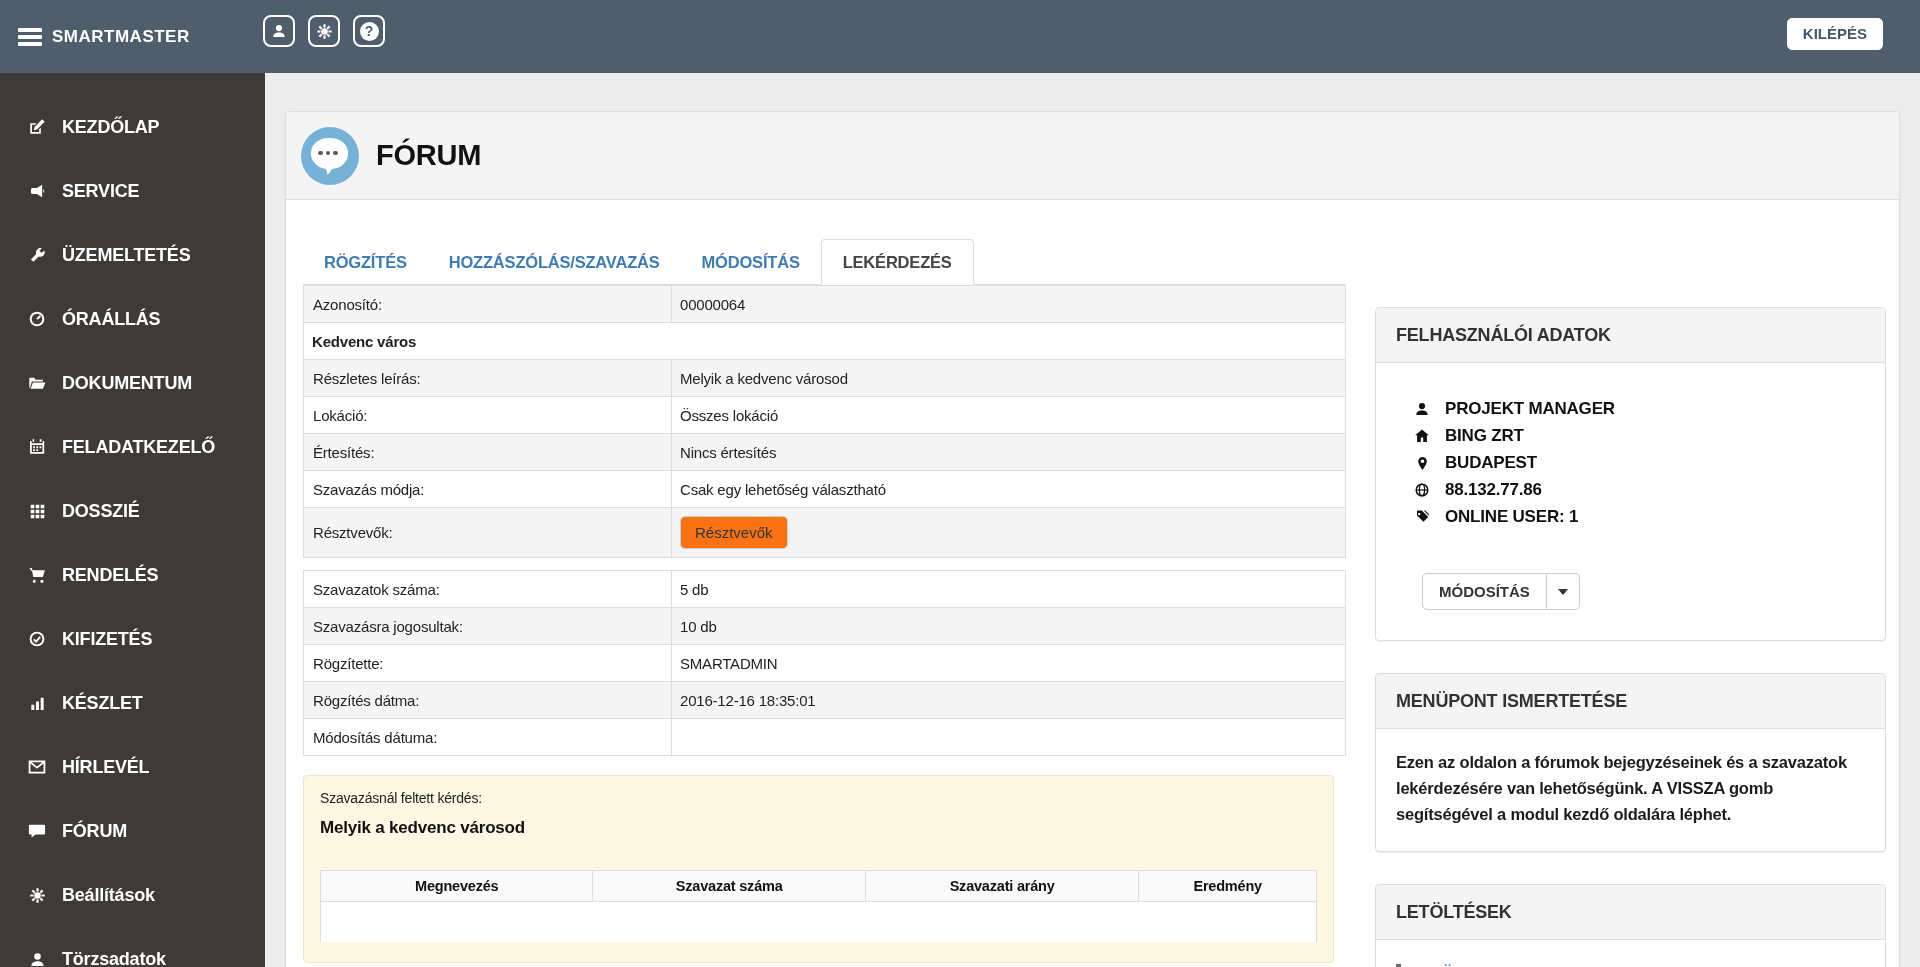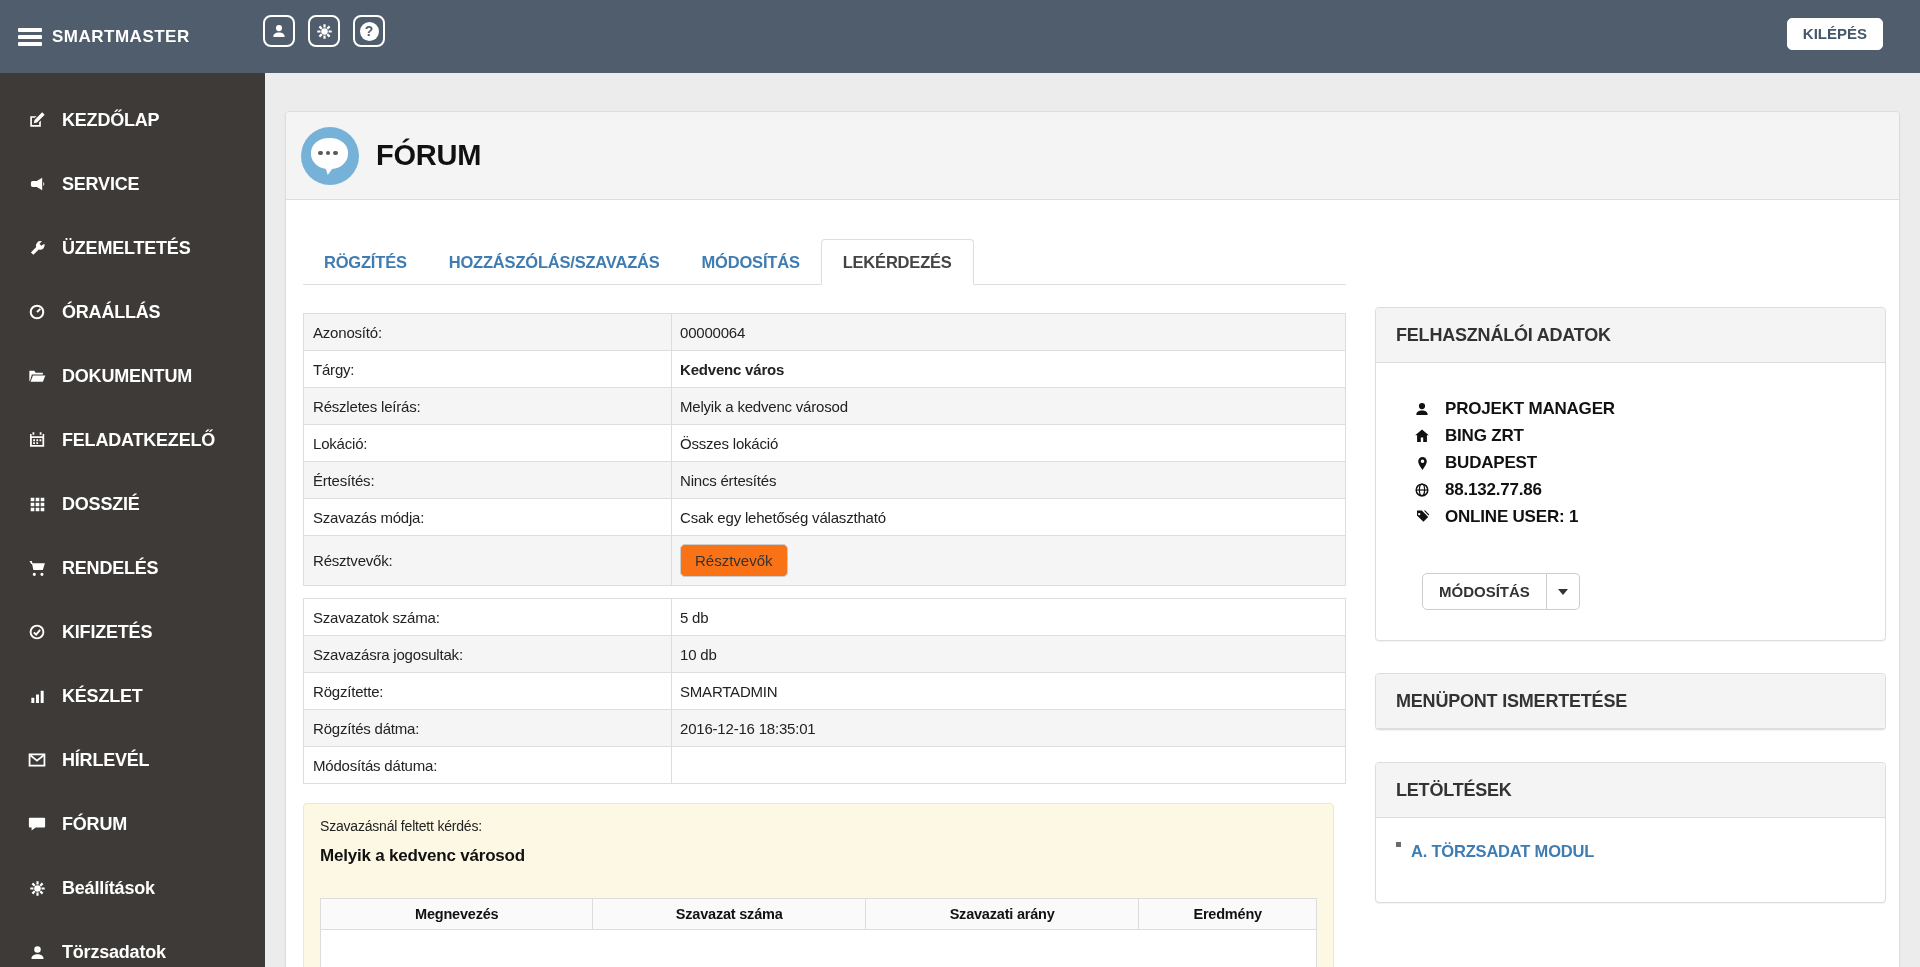--- a/index.html
+++ b/index.html
@@ -20,42 +20,42 @@
   .tb-btn svg{display:block;}
   .tb-btn .qmark{width:19px;height:19px;border-radius:50%;background:#fff;color:#4f5d6c;
     font-size:14px;font-weight:bold;text-align:center;line-height:19px;}
   .logout-btn{position:absolute;right:37px;top:18px;height:32px;background:#fff;border:1px solid #fff;border-radius:5px;
     color:#44586c;font-size:15px;font-weight:bold;padding:0 15px;line-height:30px;cursor:pointer;}
   
   .sidebar{position:absolute;left:0;top:73px;width:265px;height:894px;background:#3d3a37;z-index:20;}
   .side-item{height:64px;display:flex;align-items:center;padding-left:25px;color:#fff;cursor:pointer;}
   .side-item .ic{width:24px;display:flex;justify-content:center;margin-right:13px;color:#fff;}
   .side-item .lbl{font-size:18px;font-weight:bold;white-space:nowrap;}
-  .sidebar{padding-top:15px;box-sizing:border-box;text-align:center;}
+  .sidebar{padding-top:22px;box-sizing:border-box;text-align:center;}
   
   .main-panel{position:absolute;left:285px;top:111px;width:1615px;height:900px;background:#fff;
     border:1px solid #ddd;border-radius:4px;box-sizing:border-box;box-shadow:0 1px 2px rgba(0,0,0,.05);}
   .main-heading{height:87px;background:#f4f4f4;border-bottom:1px solid #ddd;border-radius:4px 4px 0 0;
     display:flex;align-items:center;padding-left:15px;}
   .forum-badge{width:58px;height:58px;border-radius:50%;background:#76b2d8;position:relative;flex:0 0 auto;}
   .forum-badge .bub{position:absolute;left:10px;top:11px;width:37px;height:31px;background:#fff;border-radius:48%;}
   .forum-badge .tail{position:absolute;left:22px;top:38px;width:0;height:0;
     border-left:6px solid transparent;border-right:4px solid transparent;border-top:10px solid #fff;transform:rotate(14deg);}
   .forum-badge .dots{position:absolute;left:17px;top:24px;display:flex;gap:3px;}
   .forum-badge .dots i{width:4.6px;height:4.6px;border-radius:50%;background:#5a5a5a;}
   .page-title{margin-left:17px;font-size:29px;font-weight:bold;color:#111;}
   .panel-body{position:relative;padding:15px 15px 0 17px;}
   
   .left-col{width:1043px;}
   .tabs{margin-top:23px;border-bottom:1px solid #ddd;display:flex;height:46px;align-items:flex-end;}
   .tab{padding:0 21px;line-height:44px;font-size:16.5px;font-weight:bold;color:#3e7cb1;cursor:pointer;white-space:nowrap;}
   .tab.active{background:#fff;border:1px solid #ddd;border-bottom:1px solid #fff;border-radius:4px 4px 0 0;
     color:#444;margin-bottom:-1px;cursor:default;}
   
-  .dtable{margin-top:28px;border:1px solid #ddd;border-bottom:none;font-size:15px;color:#222;}
+  .dtable{border:1px solid #ddd;border-bottom:none;font-size:15px;color:#222;}
   .trow{display:flex;border-bottom:1px solid #ddd;min-height:37px;box-sizing:border-box;align-items:center;}
   .tl{width:368px;padding:8px 8px 8px 9px;box-sizing:border-box;border-right:1px solid #ddd;align-self:stretch;display:flex;align-items:center;}
   .tv{flex:1;padding:8px;}
   .t1 .trow:nth-child(odd){background:#f5f5f5;}
   .t2{margin-top:12px;}
   .t2 .trow:nth-child(even){background:#f5f5f5;}
   .v-bold .tv{font-weight:bold;}
   .v-red .tv{color:#e01a1a;}
   .btn-default{background:#f97316;border:1px solid #ccc;border-radius:5px;font-size:15px;color:#333;
     padding:7px 14px;cursor:pointer;font-family:inherit;}
@@ -264,21 +264,20 @@
         <div class="tab">MÓDOSÍTÁS</div>
         <div class="tab active">LEKÉRDEZÉS</div>
       </div>
 
       <div class="dtable t1">
         <div class="trow">
           <div class="tl">Azonosító:</div>
           <div class="tv">00000064</div>
         </div>
         <div class="trow v-bold">
-          <div class="tl">Tárgy:</div>
           <div class="tv">Kedvenc város</div>
         </div>
         <div class="trow">
           <div class="tl">Részletes leírás:</div>
           <div class="tv">Melyik a kedvenc városod</div>
         </div>
         <div class="trow">
           <div class="tl">Lokáció:</div>
           <div class="tv">Összes lokáció</div>
         </div>
@@ -385,20 +384,23 @@
             <button class="main">MÓDOSÍTÁS</button>
             <div class="caret-part">
               <span class="caret"></span>
             </div>
           </div>
         </div>
       </div>
 
       <div class="rpanel">
         <div class="rpanel-heading">MENÜPONT ISMERTETÉSE</div>
+        <div class="rpanel-body">
+          <p class="rtext">Ezen az oldalon a fórumok bejegyzéseinek és a szavazatok lekérdezésére van lehetőségünk. A VISSZA gomb segítségével a modul kezdő oldalára léphet.</p>
+        </div>
       </div>
 
       <div class="rpanel">
         <div class="rpanel-heading">LETÖLTÉSEK</div>
         <div class="rpanel-body">
           <ul class="dl-list">
             <li>
               <span class="sq"></span>
               <a class="dl-link">A. TÖRZSADAT MODUL</a>
             </li>

